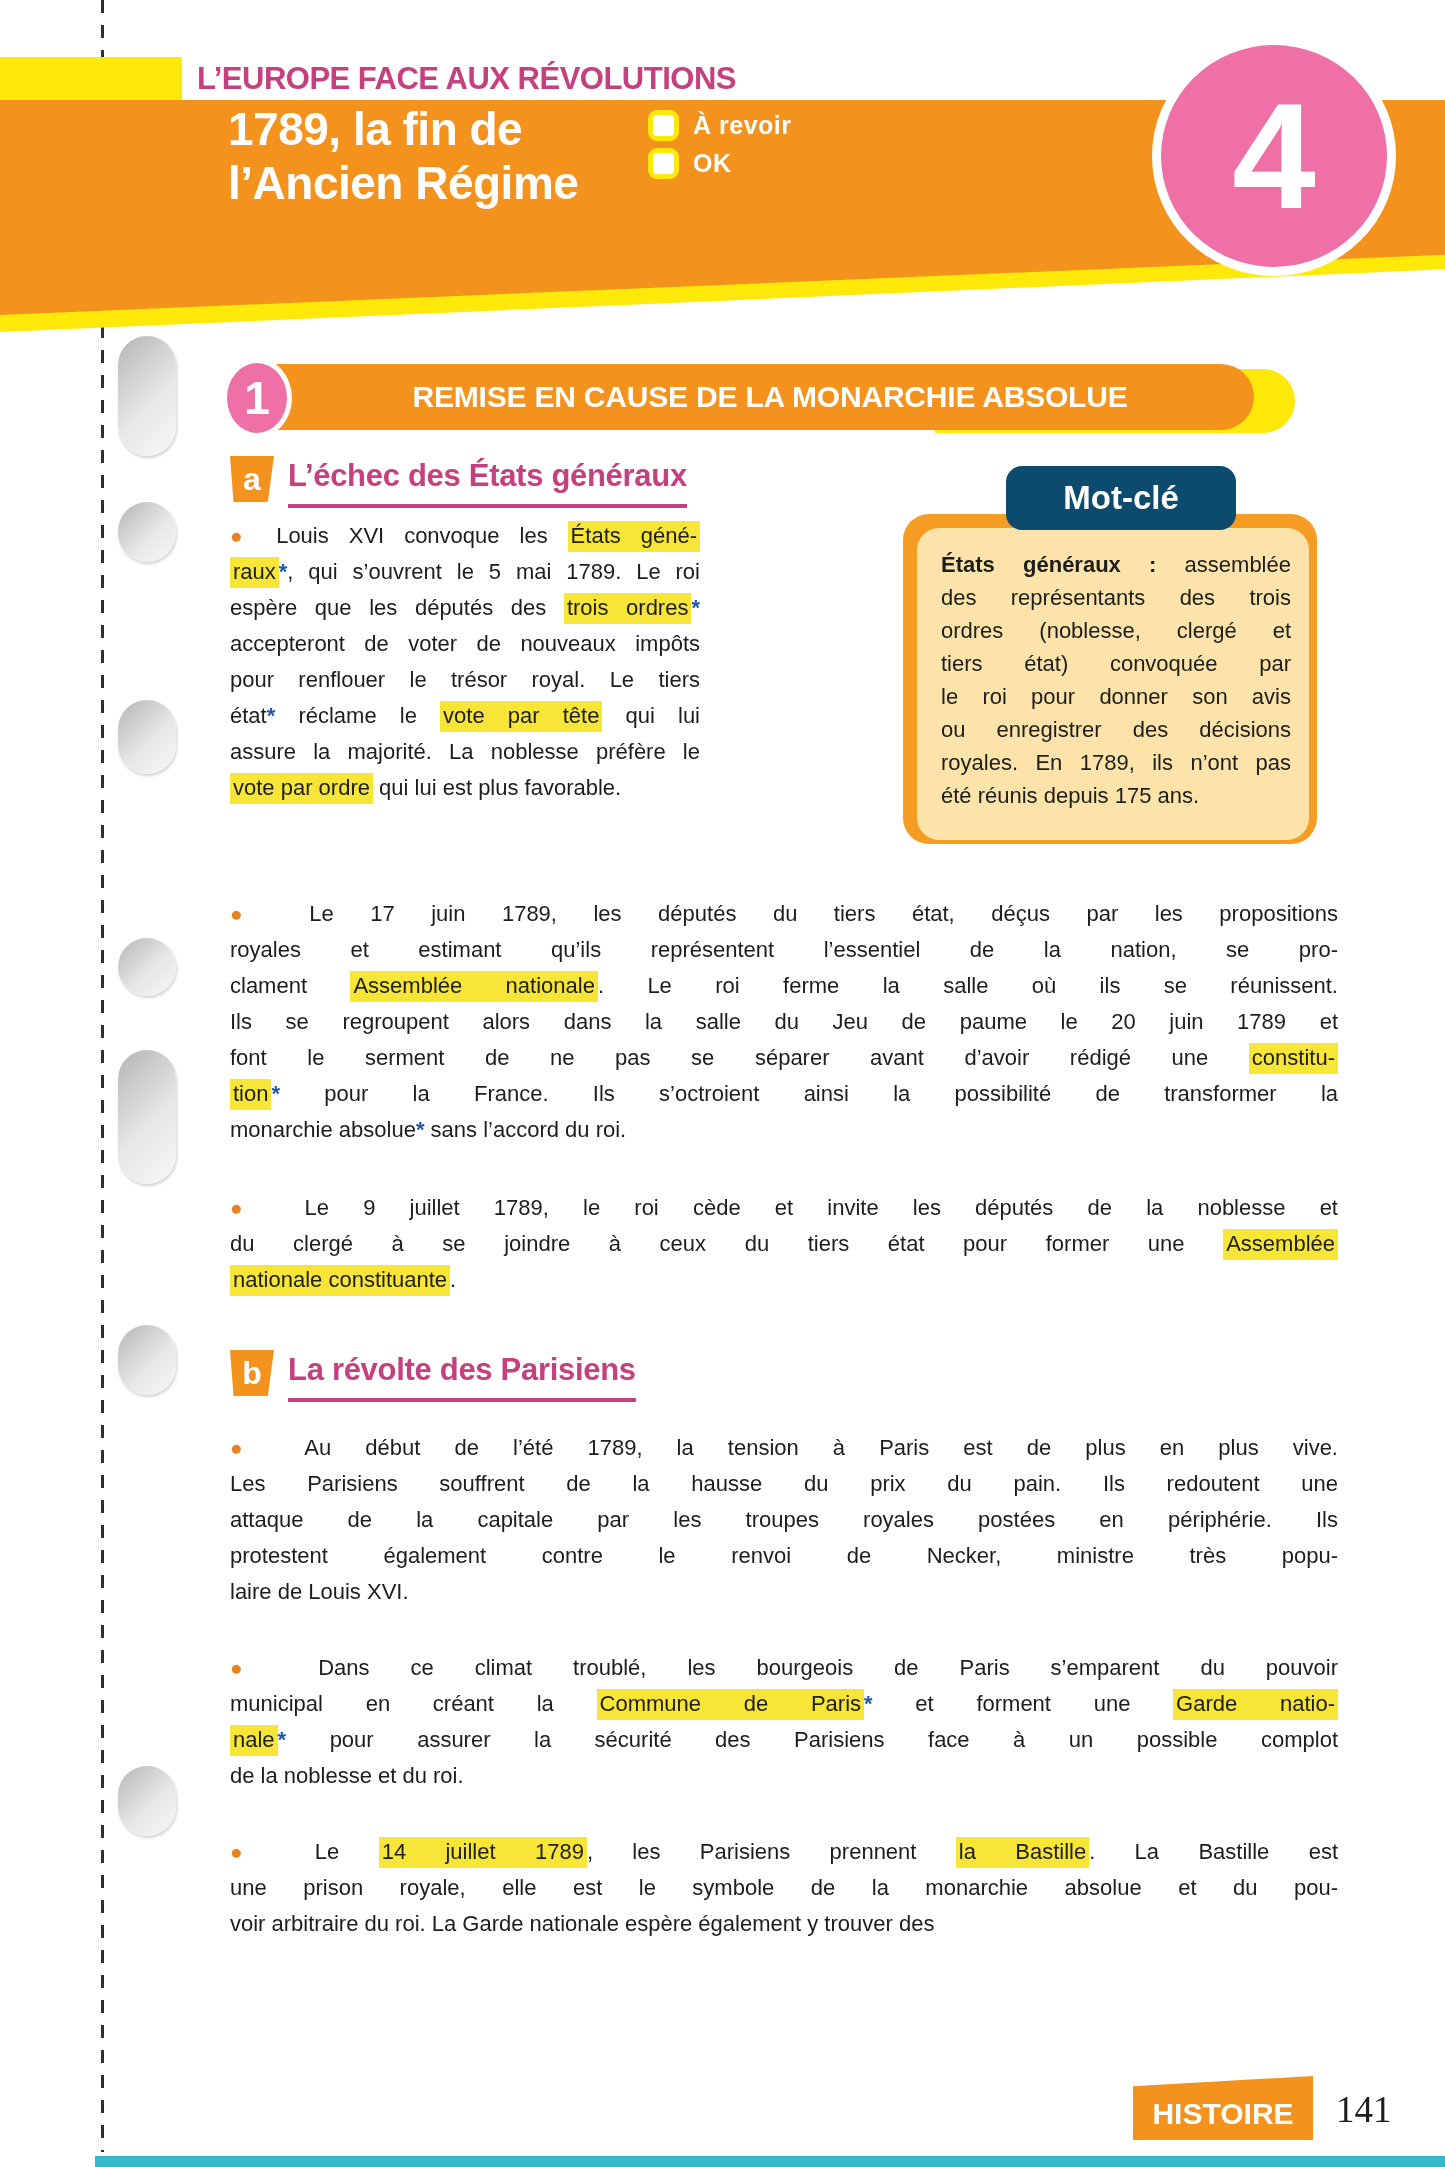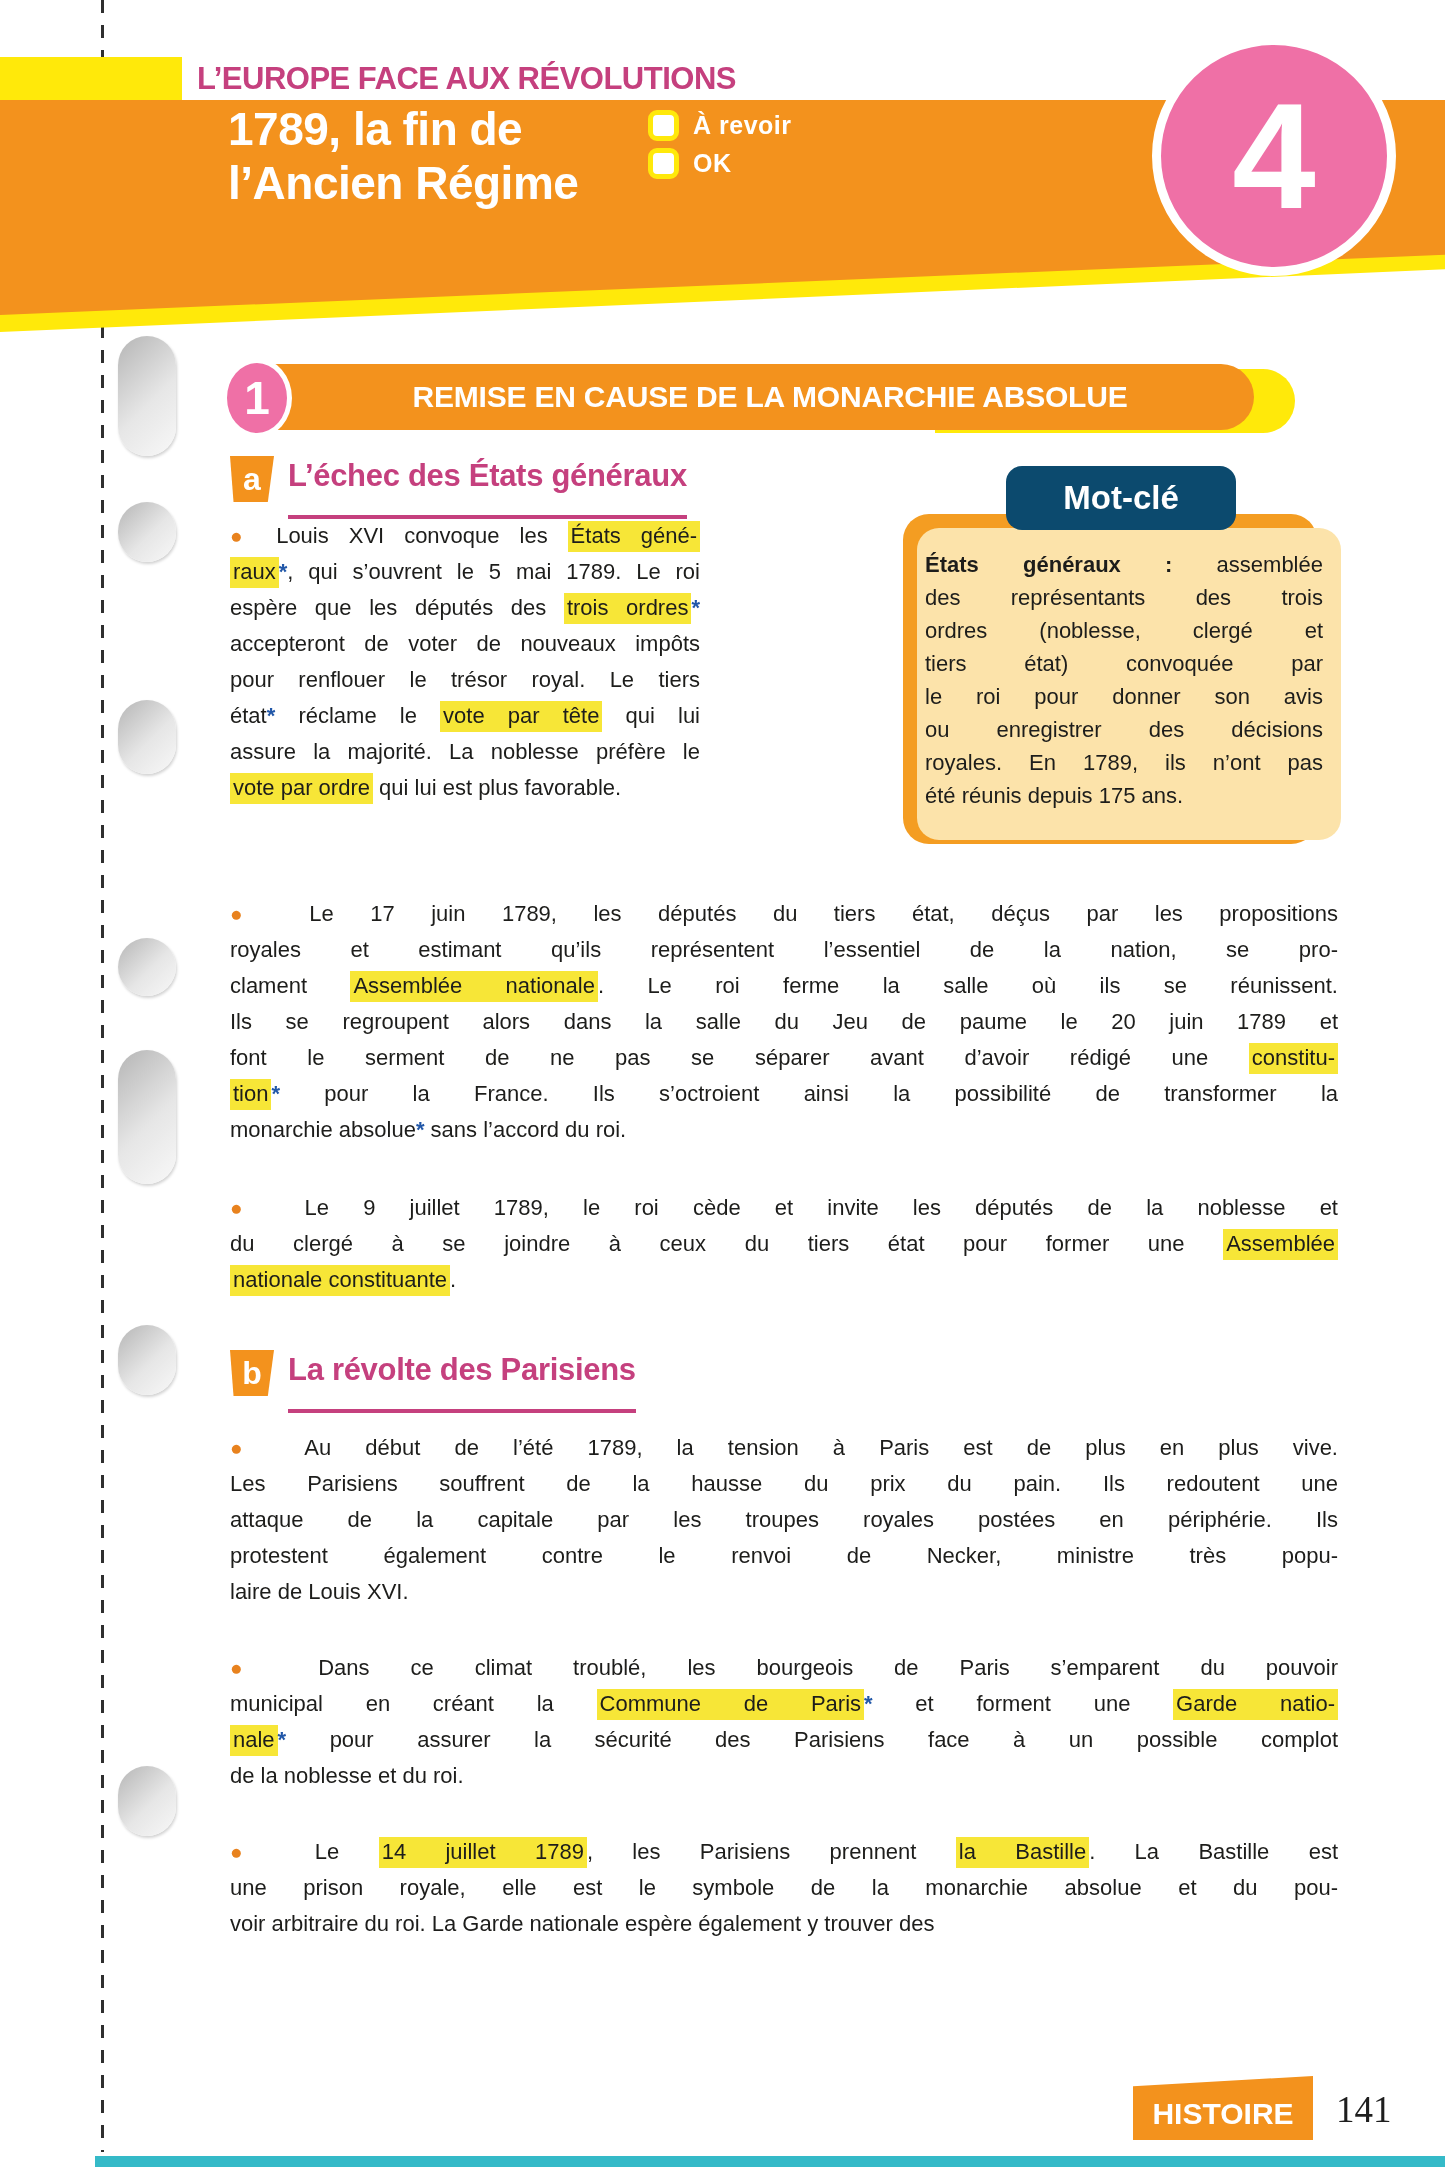--- a/index.html
+++ b/index.html
@@ -64,36 +64,36 @@
   
   .sub-tag {
     position:absolute; width:44px; height:46px; background:#F3921D;
     clip-path:polygon(0 0,100% 0,86% 100%,8% 100%);
     display:flex; align-items:center; justify-content:center;
     color:#ffffff; font-size:32px; font-weight:bold;
   }
   .sub-head {
     position:absolute; left:288px; display:inline-block;
     color:#C5407E; font-size:31px; font-weight:bold; letter-spacing:-0.3px;
-    line-height:44px; padding-bottom:17px; border-bottom:4px solid #C5407E;
+    line-height:44px; padding-bottom:6px; border-bottom:4px solid #C5407E;
   }
   
   .para { position:absolute; font-size:22px; line-height:36px; color:#1d1d1b; }
   .ln { text-align:justify; text-align-last:justify; }
   .ln.last { text-align-last:left; }
   .sg-hl { background:#F7E637; padding:2px 3px 4px; }
   .sg-star { color:#2157A8; font-weight:bold; }
   .sg-b { font-weight:bold; }
   .sg-bu { color:#E8821E; font-size:0.95em; }
   
   .motcle-outer { position:absolute; left:903px; top:514px; width:414px; height:330px;
     background:#F49D22; border-radius:26px; }
-  .motcle-inner { position:absolute; left:917px; top:528px; width:424px; height:312px;
+  .motcle-inner { position:absolute; left:917px; top:528px; width:392px; height:312px;
     background:#FCE3AA; border-radius:22px; box-sizing:border-box;
-    padding:20px 18px 0 8px; }
+    padding:20px 18px 0 24px; }
   .motcle-inner .para-key { font-size:22px; line-height:33px; color:#1d1d1b; }
   .motcle-tab {
     position:absolute; left:1006px; top:466px; width:230px; height:64px;
     background:#0c4a6e; border-radius:16px; z-index:4;
     display:flex; align-items:center; justify-content:center;
     color:#ffffff; font-size:33px; font-weight:bold;
   }
   
   .footer-box {
     position:absolute; left:1133px; top:2076px; width:180px; height:64px;

